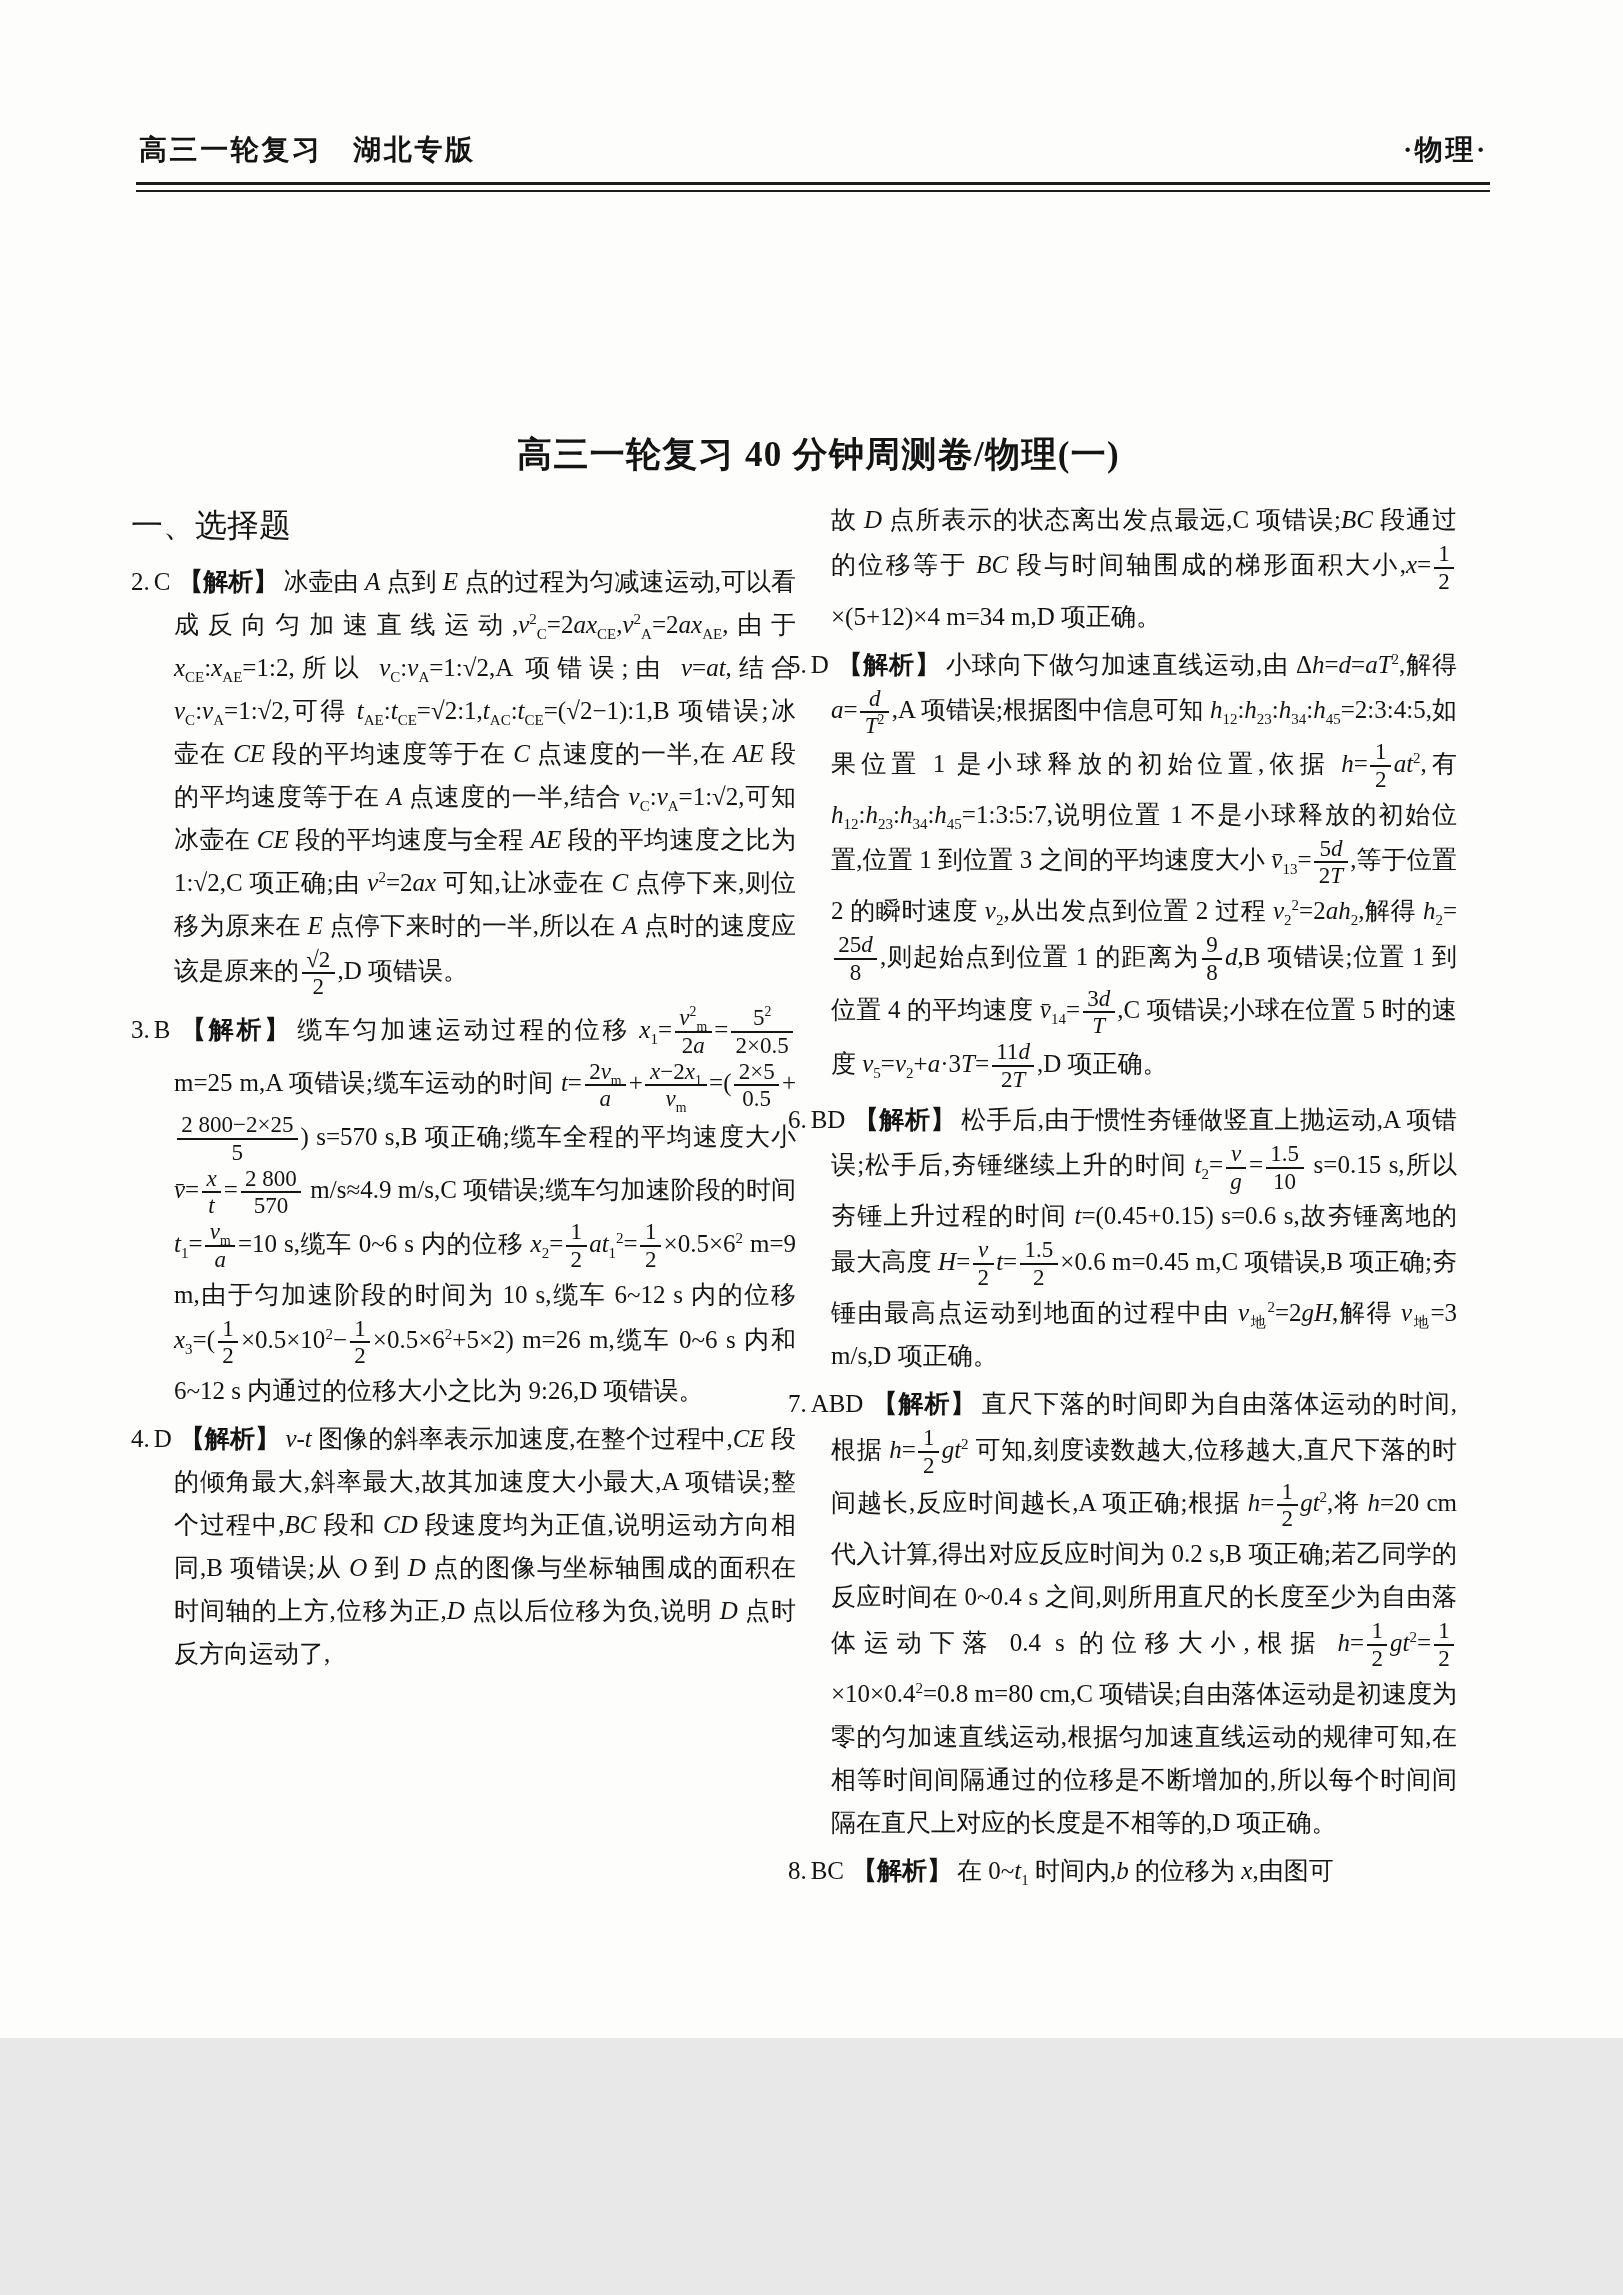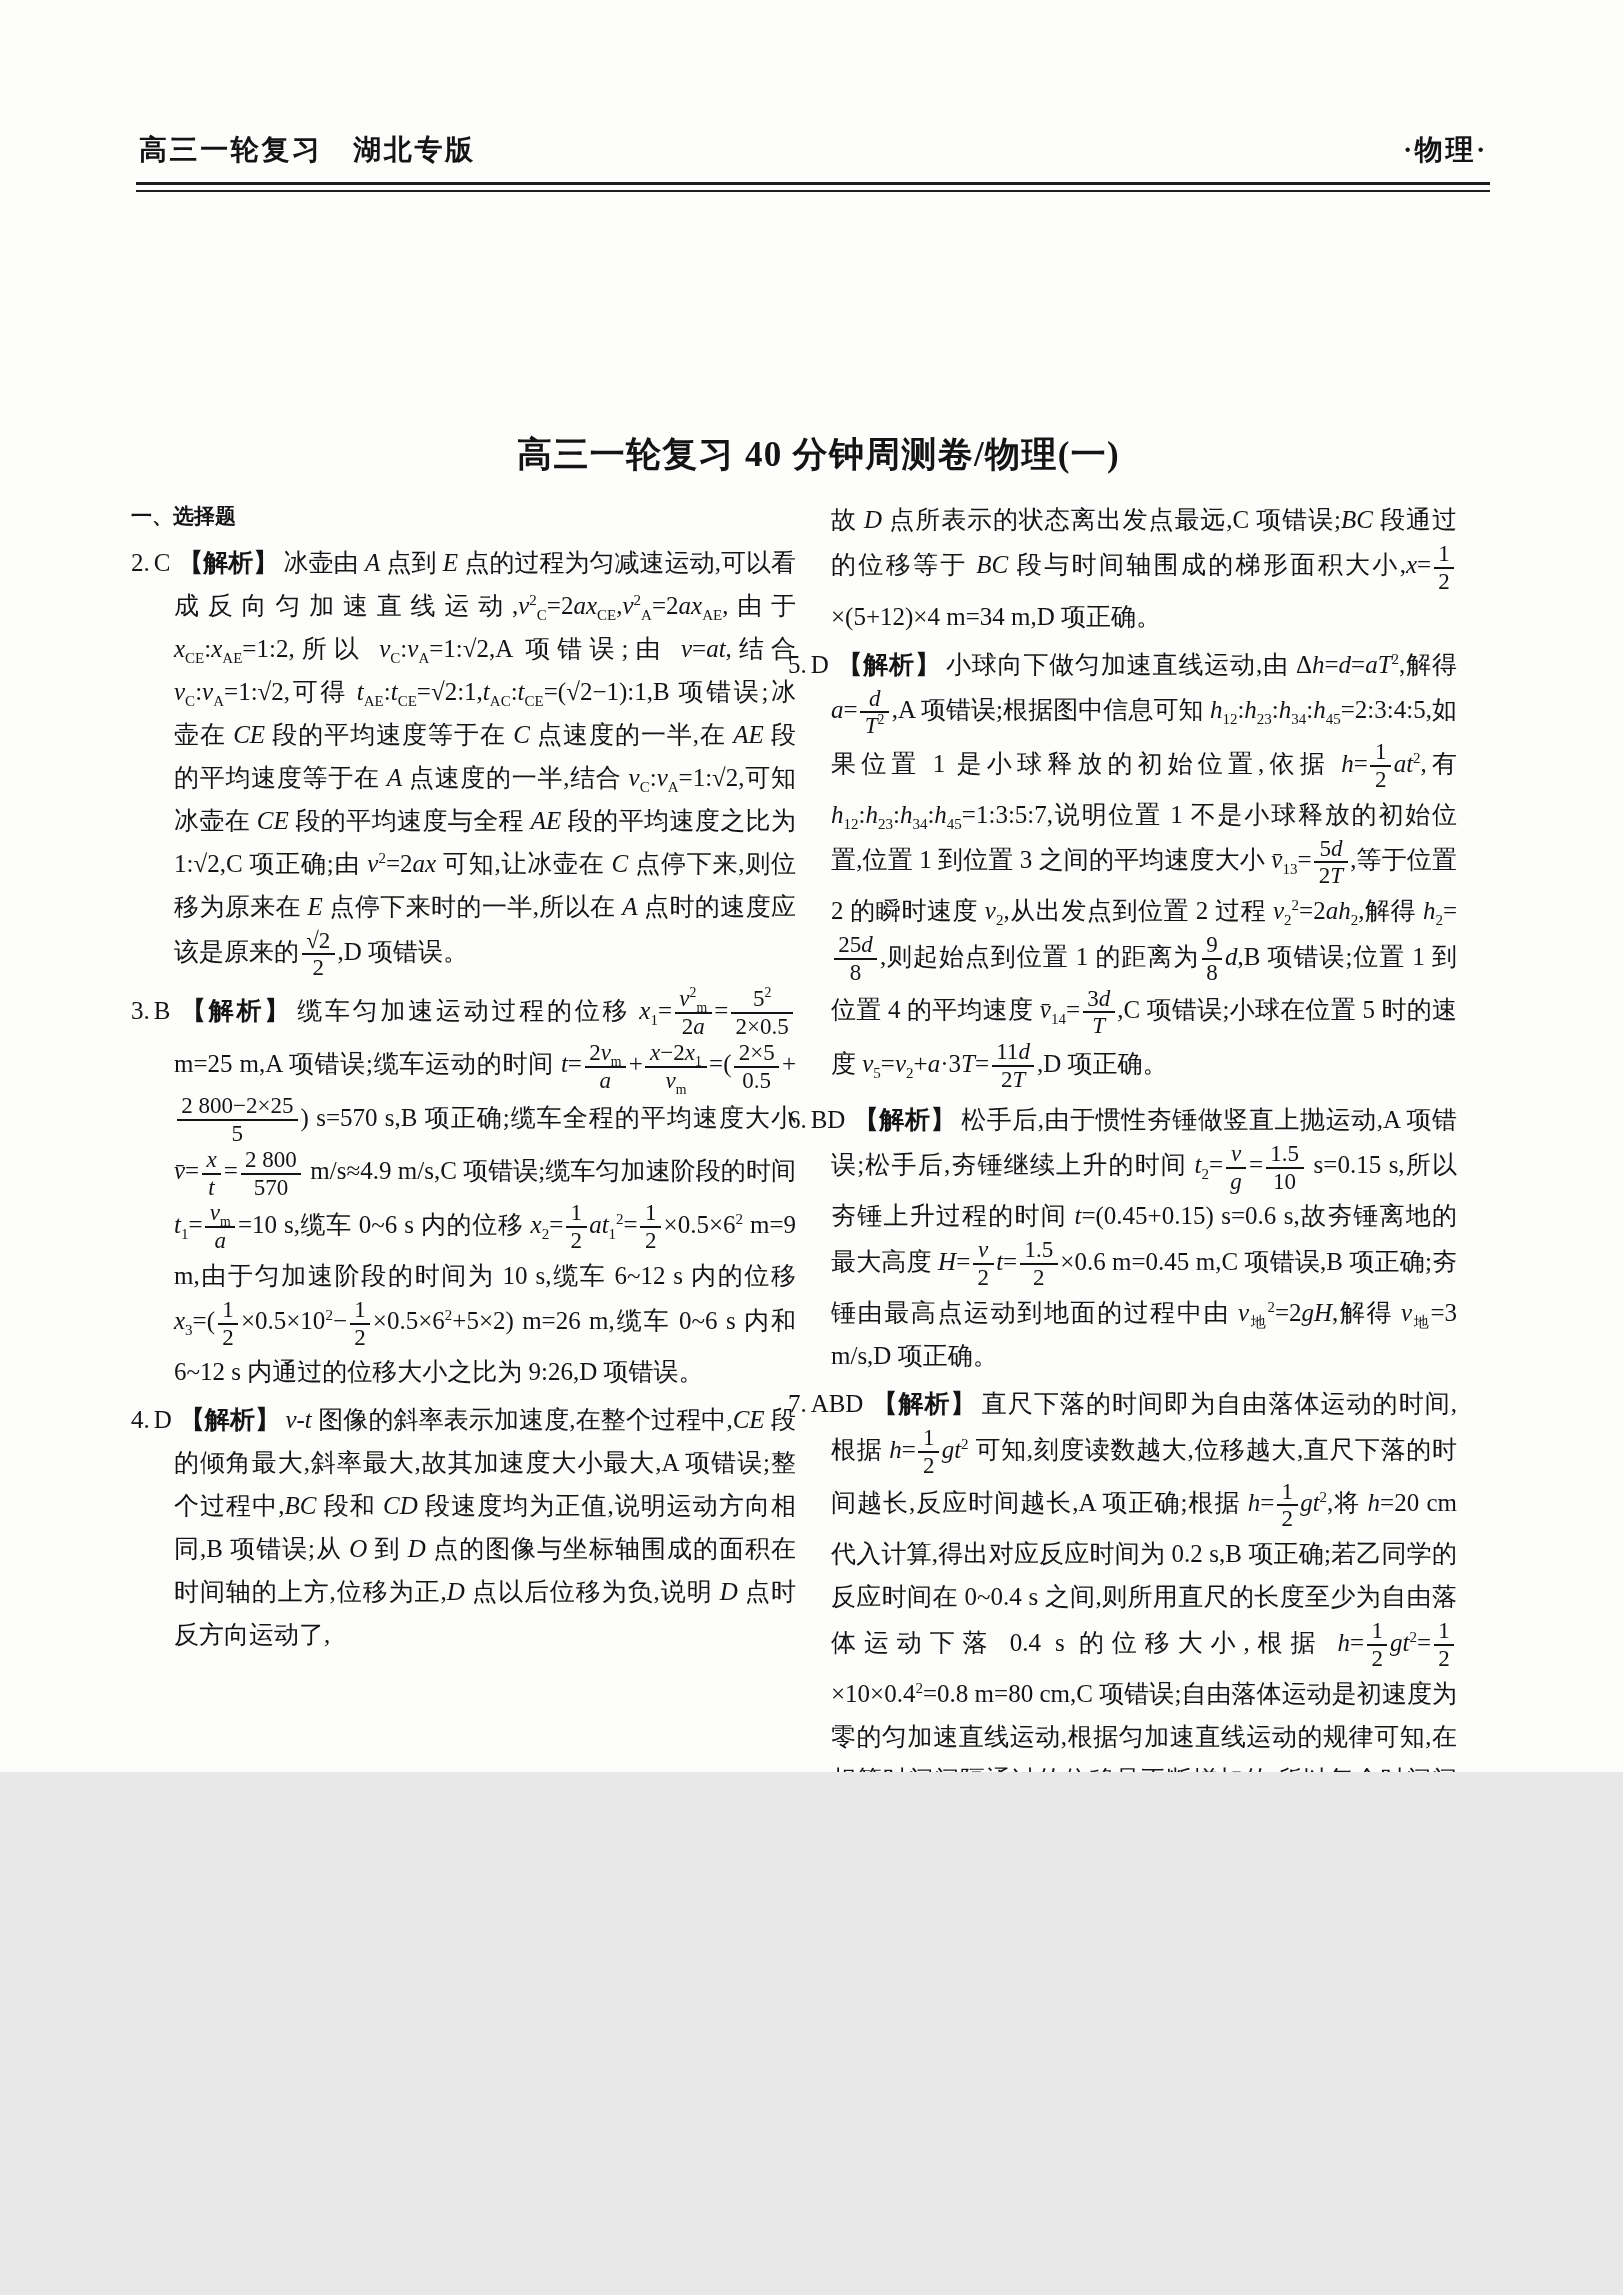--- a/index.html
+++ b/index.html
@@ -1,17 +1,17 @@
 <!DOCTYPE html>
 <html style="font-size:10.5px"><head>
 <meta charset="utf-8">
 <style>
   html,body{margin:0;padding:0;background:#e8e8e8;}
   .page{
-    position:relative;width:1623px;height:1772px;margin:0 auto;
+    position:relative;width:1623px;height:2038px;margin:0 auto;
     background:#fdfdfc;color:#141414;overflow:hidden;
     font-family:"Liberation Serif","DejaVu Serif",serif;
   }
   
   .pg-header{
     position:absolute;left:139px;right:135px;top:131px;
     display:flex;justify-content:space-between;align-items:baseline;
     font-size:28px;font-weight:bold;letter-spacing:2.6px;
   }
   .double-rule{
@@ -48,21 +48,21 @@
     position:absolute;left:0;width:100%;top:424px;margin:7px;
     text-align:center;font-size:35px;font-weight:bold;letter-spacing:1.3px;
   }
   
   .col{
     position:absolute;top:498px;font-size:25px;line-height:1.72;
     text-align:justify;text-justify:inter-ideograph;
   }
   .col-left{left:131px;width:665px;}
   .col-right{left:788px;width:669px;}
-  .sec-head{font-size:21px;font-weight:bold;margin:0 0 6.5px 0;}
+  .sec-head{font-size:32px;font-weight:normal;margin:0 0 6.5px 0;}
   .item{margin:0 0 5.2px 0;padding-left:43px;text-indent:-43px;}
   .cont{margin:0 0 5.2px 0;padding-left:43px;text-indent:0;}
   .inum{white-space:nowrap;}
   .ans{margin-left:3.9px;}
   .jx{font-weight:bold;margin:0 5.2px 0 7.9px;}
   .rich i{font-style:italic;}
   sub,sup{font-size:60%;line-height:0;}
   .frac{
     display:inline-block;vertical-align:middle;text-align:center;
     line-height:1.12;margin:0 2.6px;text-indent:0;font-size:0.92em;

